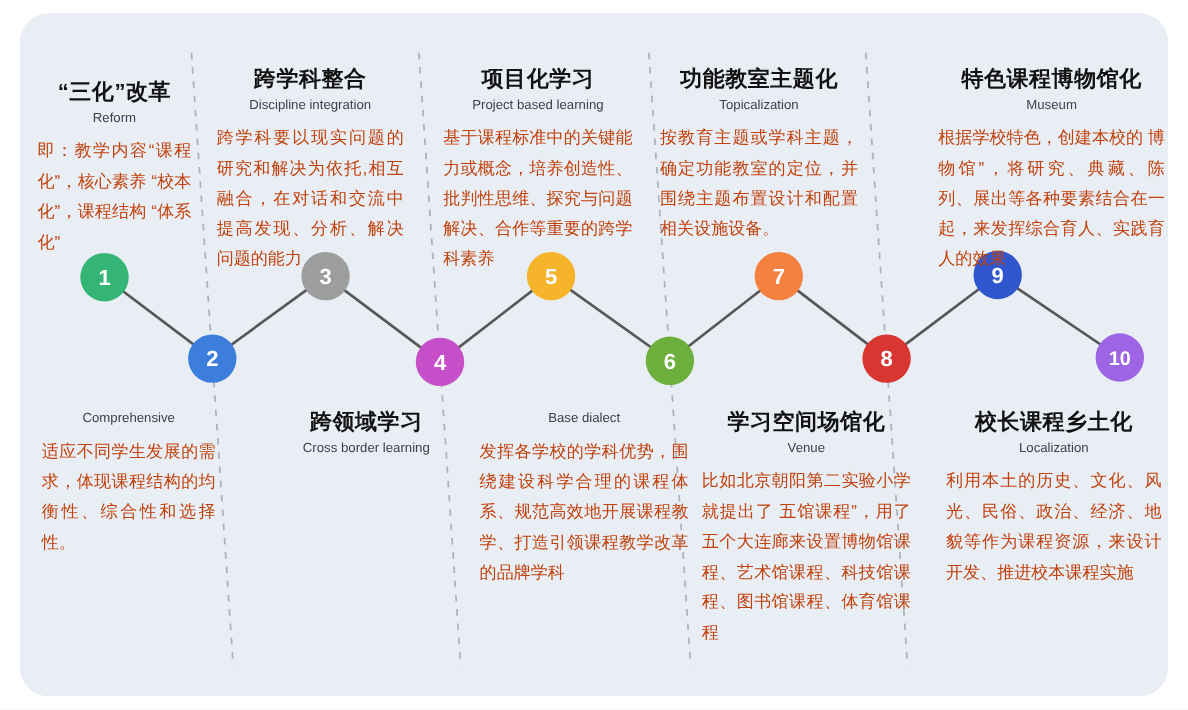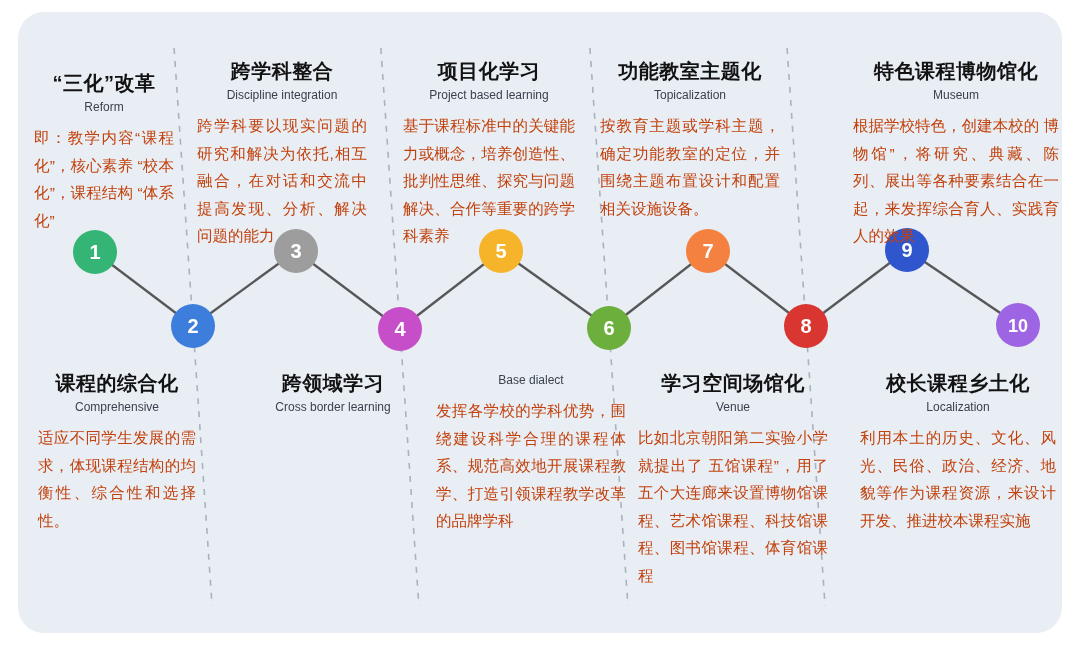--- a/index.html
+++ b/index.html
@@ -99,21 +99,20 @@
   <div class="sec-sub">Topicalization</div>
   <div class="sec-body">按教育主题或学科主题，确定功能教室的定位，并围绕主题布置设计和配置相关设施设备。</div>
 </div>
 <div class="sec t9">
   <div class="sec-title">特色课程博物馆化</div>
   <div class="sec-sub">Museum</div>
   <div class="sec-body">根据学校特色，创建本校的 博物馆”，将研究、典藏、陈列、展出等各种要素结合在一起，来发挥综合育人、实践育人的效果</div>
 </div>
 
 <div class="sec b2">
-  <div class="sec-title">课程的综合化</div>
   <div class="sec-sub">Comprehensive</div>
   <div class="sec-body">适应不同学生发展的需求，体现课程结构的均衡性、综合性和选择性。</div>
 </div>
 <div class="sec b4">
   <div class="sec-title">跨领域学习</div>
   <div class="sec-sub">Cross border learning</div>
 </div>
 <div class="sec b6">
   <div class="sec-sub">Base dialect</div>
   <div class="sec-body">发挥各学校的学科优势，围绕建设科学合理的课程体系、规范高效地开展课程教学、打造引领课程教学改革的品牌学科</div>

